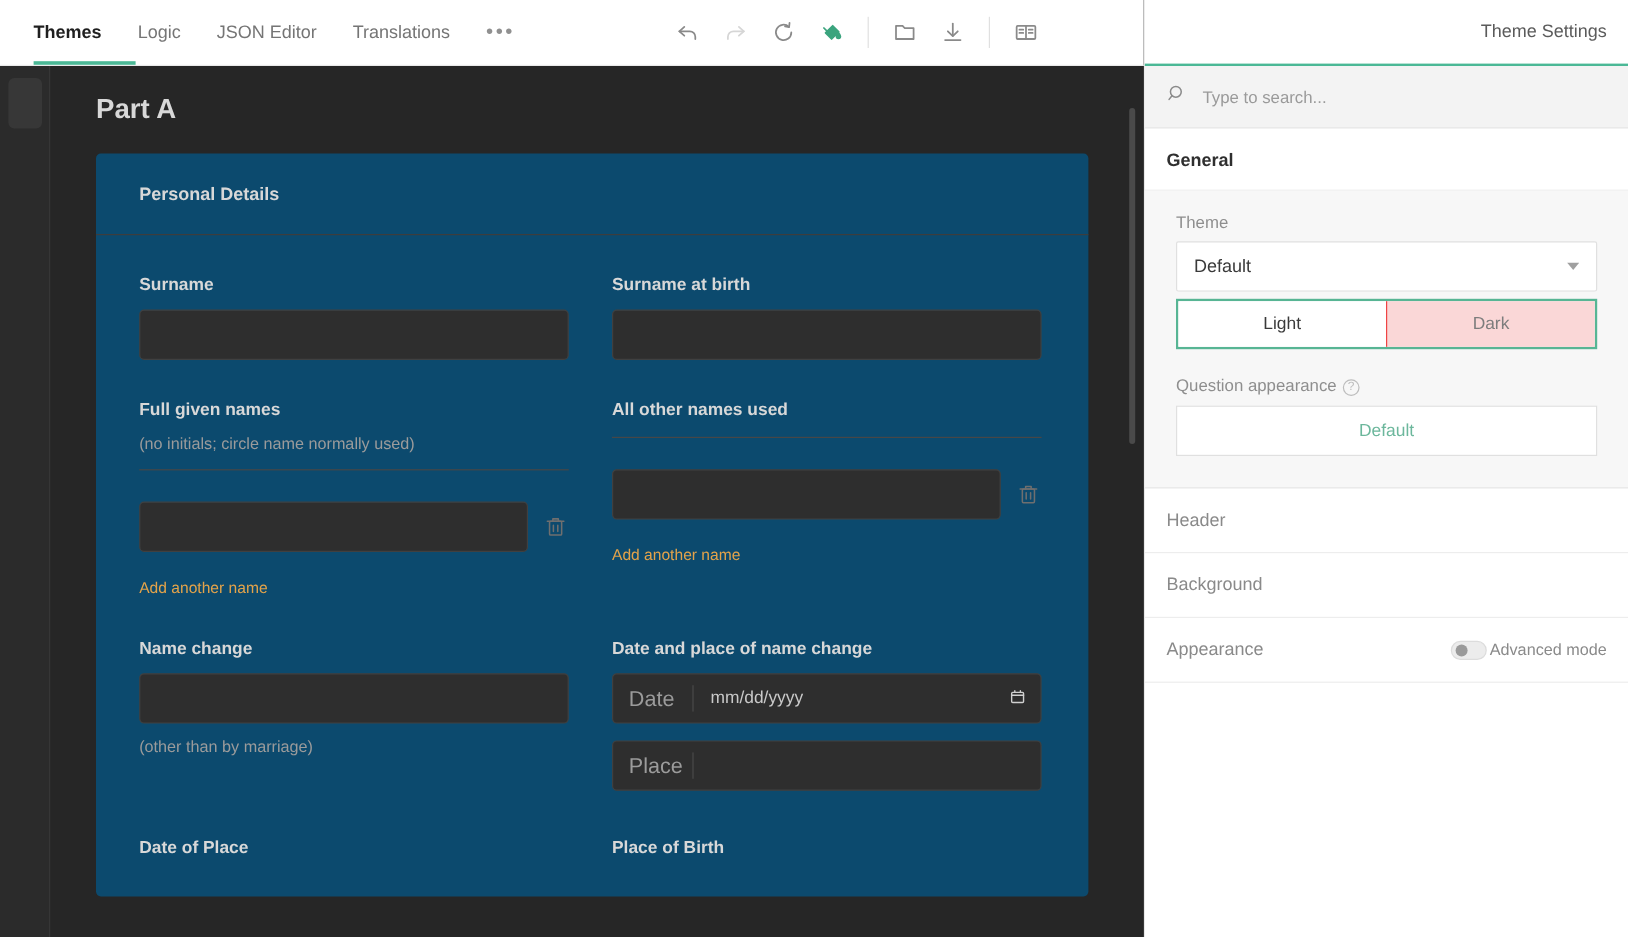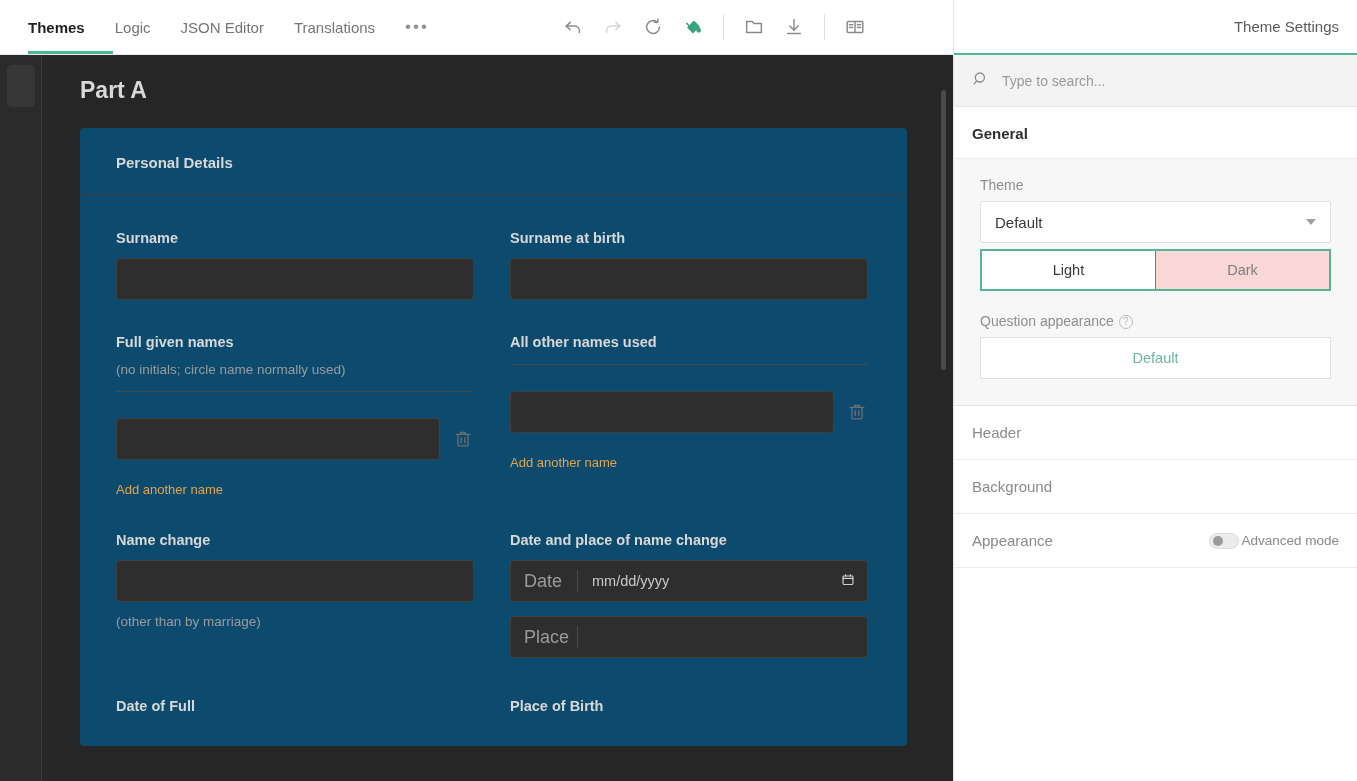--- a/index.html
+++ b/index.html
@@ -341,21 +341,21 @@
                     <div class="multi-label">Place</div>
                     <div class="multi-div"></div>
                   </div>
                 </div>
               </div>
 
               <div class="spacer-24"></div>
 
               <div class="row">
                 <div class="col">
-                  <div class="q-title">Date of Full</div>
+                  <div class="q-title">Date of Place</div>
                 </div>
                 <div class="col">
                   <div class="q-title">Place of Birth</div>
                 </div>
               </div>
 
             </div>
           </div>
 
         </div>

